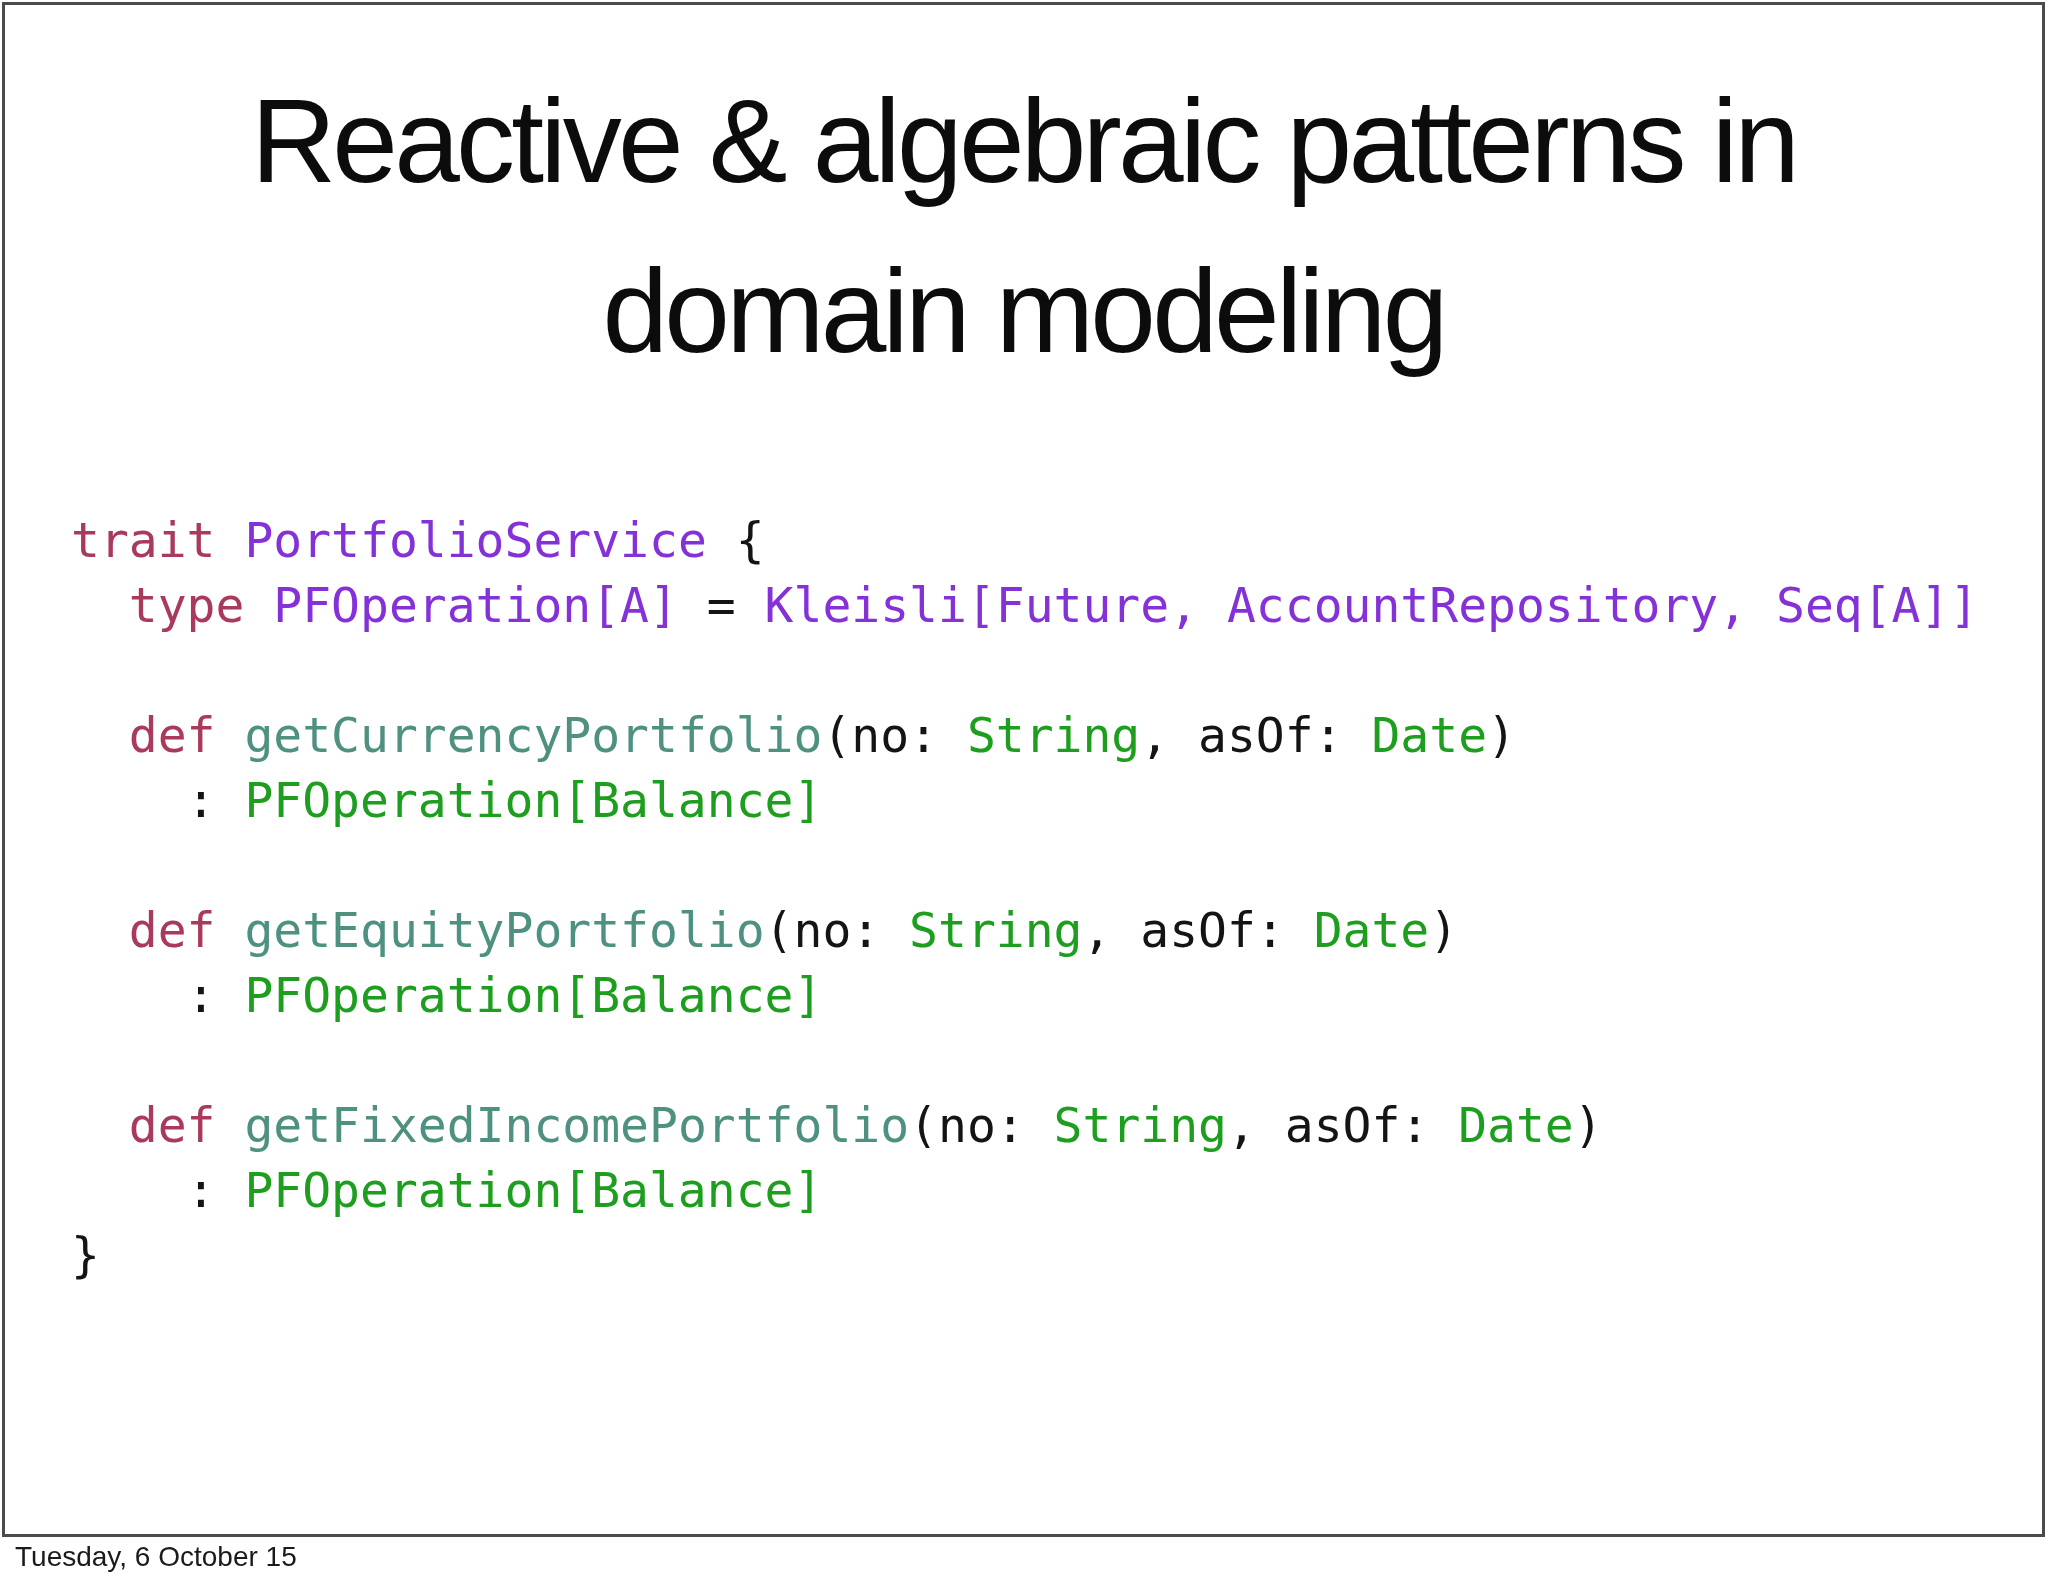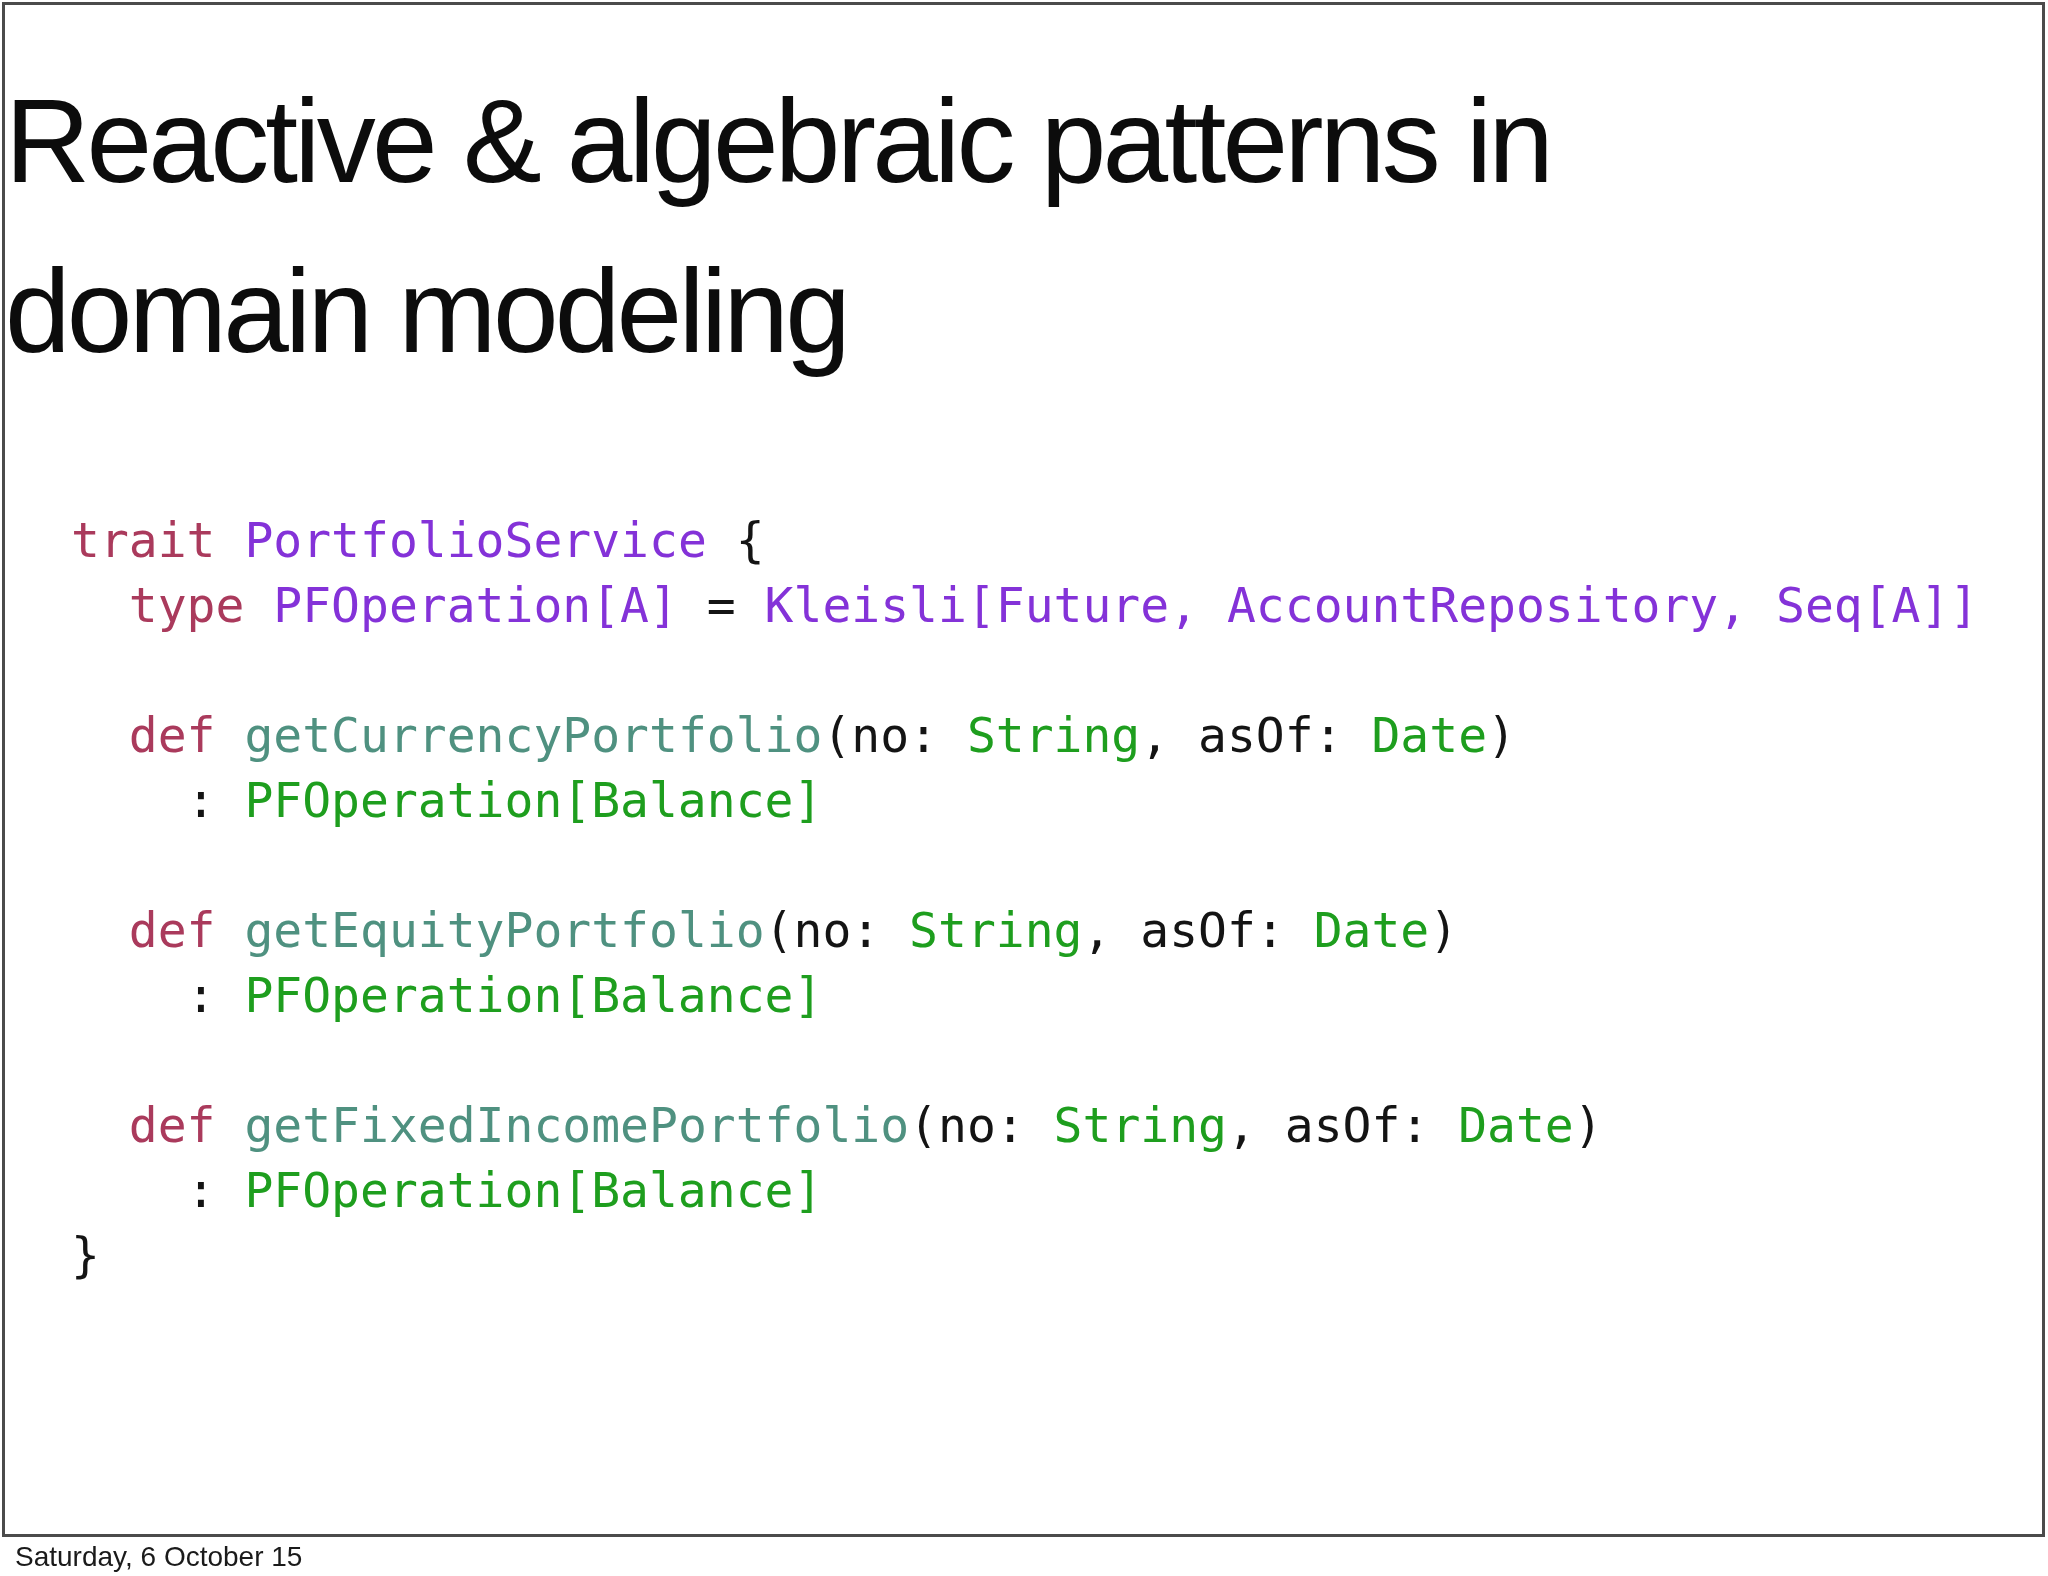--- a/index.html
+++ b/index.html
@@ -25,20 +25,21 @@
     box-sizing: border-box;
     border: 3px solid #4b4b4b;
     background: #ffffff;
   }
   
   .title {
     position: absolute;
     left: 0;
     right: 0;
     top: 52px;
+    text-align: center;
     color: #0c0c0c;
     font-family: "Liberation Sans", sans-serif;
     font-weight: 400;
     font-size: 118px;
     line-height: 1.44;
     letter-spacing: -0.032em;
   }
   
   .code-block {
     position: absolute;
@@ -71,15 +72,15 @@
 
     <div class="title">
       <div>Reactive &amp; algebraic patterns in</div>
       <div>domain modeling</div>
     </div>
 
     <div class="code-block"><div class="code-line"><span style="color: rgb(170, 58, 92);">trait</span><span style="color: rgb(20, 20, 20);"> </span><span style="color: rgb(132, 50, 216);">PortfolioService</span><span style="color: rgb(20, 20, 20);"> {</span></div><div class="code-line"><span style="color: rgb(20, 20, 20);">  </span><span style="color: rgb(170, 58, 92);">type</span><span style="color: rgb(20, 20, 20);"> </span><span style="color: rgb(132, 50, 216);">PFOperation[A]</span><span style="color: rgb(20, 20, 20);"> = </span><span style="color: rgb(132, 50, 216);">Kleisli[Future, AccountRepository, Seq[A]]</span></div><div class="code-line">&nbsp;</div><div class="code-line"><span style="color: rgb(20, 20, 20);">  </span><span style="color: rgb(170, 58, 92);">def</span><span style="color: rgb(20, 20, 20);"> </span><span style="color: rgb(79, 145, 128);">getCurrencyPortfolio</span><span style="color: rgb(20, 20, 20);">(no: </span><span style="color: rgb(30, 158, 30);">String</span><span style="color: rgb(20, 20, 20);">, asOf: </span><span style="color: rgb(30, 158, 30);">Date</span><span style="color: rgb(20, 20, 20);">)</span></div><div class="code-line"><span style="color: rgb(20, 20, 20);">    : </span><span style="color: rgb(30, 158, 30);">PFOperation[Balance]</span></div><div class="code-line">&nbsp;</div><div class="code-line"><span style="color: rgb(20, 20, 20);">  </span><span style="color: rgb(170, 58, 92);">def</span><span style="color: rgb(20, 20, 20);"> </span><span style="color: rgb(79, 145, 128);">getEquityPortfolio</span><span style="color: rgb(20, 20, 20);">(no: </span><span style="color: rgb(30, 158, 30);">String</span><span style="color: rgb(20, 20, 20);">, asOf: </span><span style="color: rgb(30, 158, 30);">Date</span><span style="color: rgb(20, 20, 20);">)</span></div><div class="code-line"><span style="color: rgb(20, 20, 20);">    : </span><span style="color: rgb(30, 158, 30);">PFOperation[Balance]</span></div><div class="code-line">&nbsp;</div><div class="code-line"><span style="color: rgb(20, 20, 20);">  </span><span style="color: rgb(170, 58, 92);">def</span><span style="color: rgb(20, 20, 20);"> </span><span style="color: rgb(79, 145, 128);">getFixedIncomePortfolio</span><span style="color: rgb(20, 20, 20);">(no: </span><span style="color: rgb(30, 158, 30);">String</span><span style="color: rgb(20, 20, 20);">, asOf: </span><span style="color: rgb(30, 158, 30);">Date</span><span style="color: rgb(20, 20, 20);">)</span></div><div class="code-line"><span style="color: rgb(20, 20, 20);">    : </span><span style="color: rgb(30, 158, 30);">PFOperation[Balance]</span></div><div class="code-line"><span style="color: rgb(20, 20, 20);">}</span></div></div>
 
   </div>
 
-  <div class="footer">Saturday, 6 October 15</div>
+  <div class="footer">Tuesday, 6 October 15</div>
 
 </div>
 
 </body></html>

